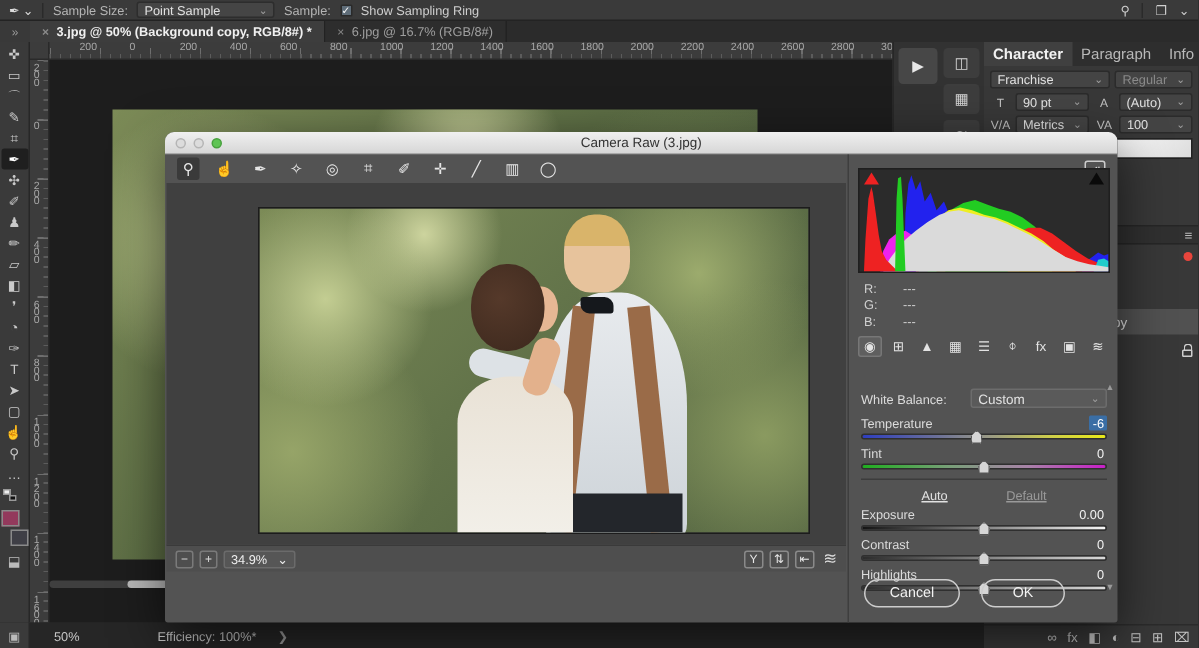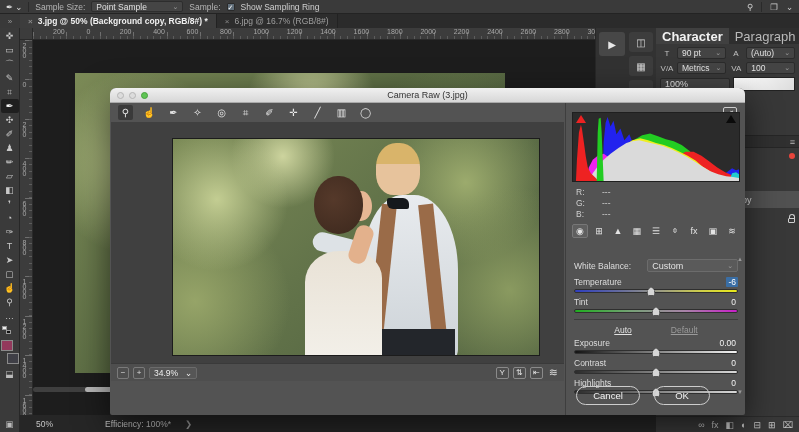--- a/index.html
+++ b/index.html
@@ -59,21 +59,21 @@
   .hscroll .thumb{position:absolute;left:52px;top:0;width:215px;height:5px;background:#b9b9b9;border-radius:3px;}
 
   
   .icon-strip{position:absolute;left:595px;top:28px;width:61px;height:387px;background:#323232;border-left:1px solid #272727;}
   .strip-col1{position:absolute;left:3px;top:4px;width:26px;height:24px;background:#474747;border-radius:3px;display:flex;align-items:center;justify-content:center;color:#e8e8e8;font-size:10px;}
   .strip-col2{position:absolute;left:33px;top:4px;width:25px;display:flex;flex-direction:column;gap:4px;}
   .strip-col2 .sbtn{width:24px;height:20px;background:#3d3d3d;border-radius:3px;display:flex;align-items:center;justify-content:center;color:#d5d5d5;font-size:10px;}
 
   
   .right-panels{position:absolute;left:656px;top:28px;width:143px;height:404px;background:#383838;}
-  .rp-tabs{display:flex;height:16px;background:#2e2e2e;align-items:stretch;font-size:13px;}
+  .rp-tabs{display:flex;height:16px;background:#2e2e2e;align-items:stretch;font-size:10px;}
   .rp-tab{padding:0 6px;display:flex;align-items:center;color:#b9b9b9;}
   .rp-tab.active{background:#404040;color:#f2f2f2;font-weight:bold;}
   .rp-menu{margin-left:auto;color:#bbb;padding:0 4px;display:flex;align-items:center;}
   .cp{padding:3px 4px 0 4px;display:flex;flex-direction:column;gap:3px;}
   .row{display:flex;align-items:center;gap:3px;}
   .cp .dd{background:#444;border-color:#2b2b2b;flex:1;height:12px;font-size:8.5px;}
   .dd.dim{color:#8a8a8a;}
   .glyphlab{color:#c2c2c2;font-size:8px;width:14px;text-align:center;}
   .cfield{background:#444;border:1px solid #2b2b2b;border-radius:2px;height:12px;flex:1;display:flex;align-items:center;padding:0 4px;color:#e2e2e2;}
   .swatch-white{flex:1;height:14px;background:linear-gradient(135deg,#fff,#dcdcdc);border:1px solid #222;}
@@ -301,20 +301,30 @@
 
   <div class="right-panels">
     <div class="rp-tabs" id="rpTabs">
         <span class="rp-tab active">Character</span>
         <span class="rp-tab">Paragraph</span>
         <span class="rp-tab">Info</span>
         <span class="rp-menu">≡</span>
       </div>
     <div class="cp">
       <div class="row">
+        <span class="dd">
+            <span>Franchise</span>
+            <span class="car">⌄</span>
+          </span>
+        <span class="dd dim" style="flex:0 0 42px">
+            <span>Regular</span>
+            <span class="car">⌄</span>
+          </span>
+      </div>
+      <div class="row">
         <span class="glyphlab">T</span>
         <span class="dd">
             <span>90 pt</span>
             <span class="car">⌄</span>
           </span>
         <span class="glyphlab">A</span>
         <span class="dd">
             <span>(Auto)</span>
             <span class="car">⌄</span>
           </span>

